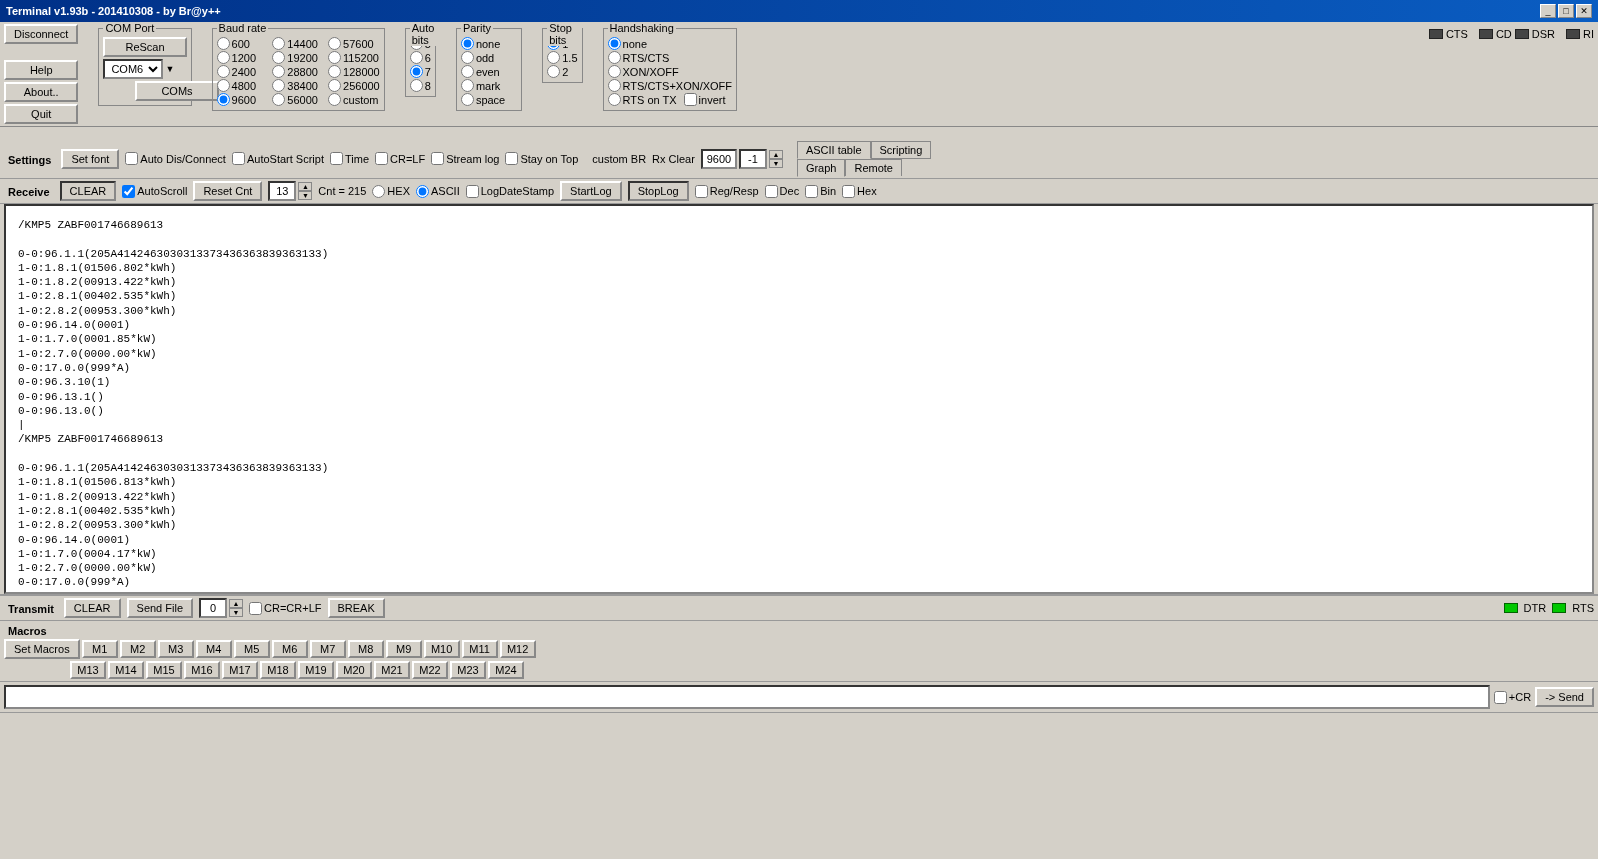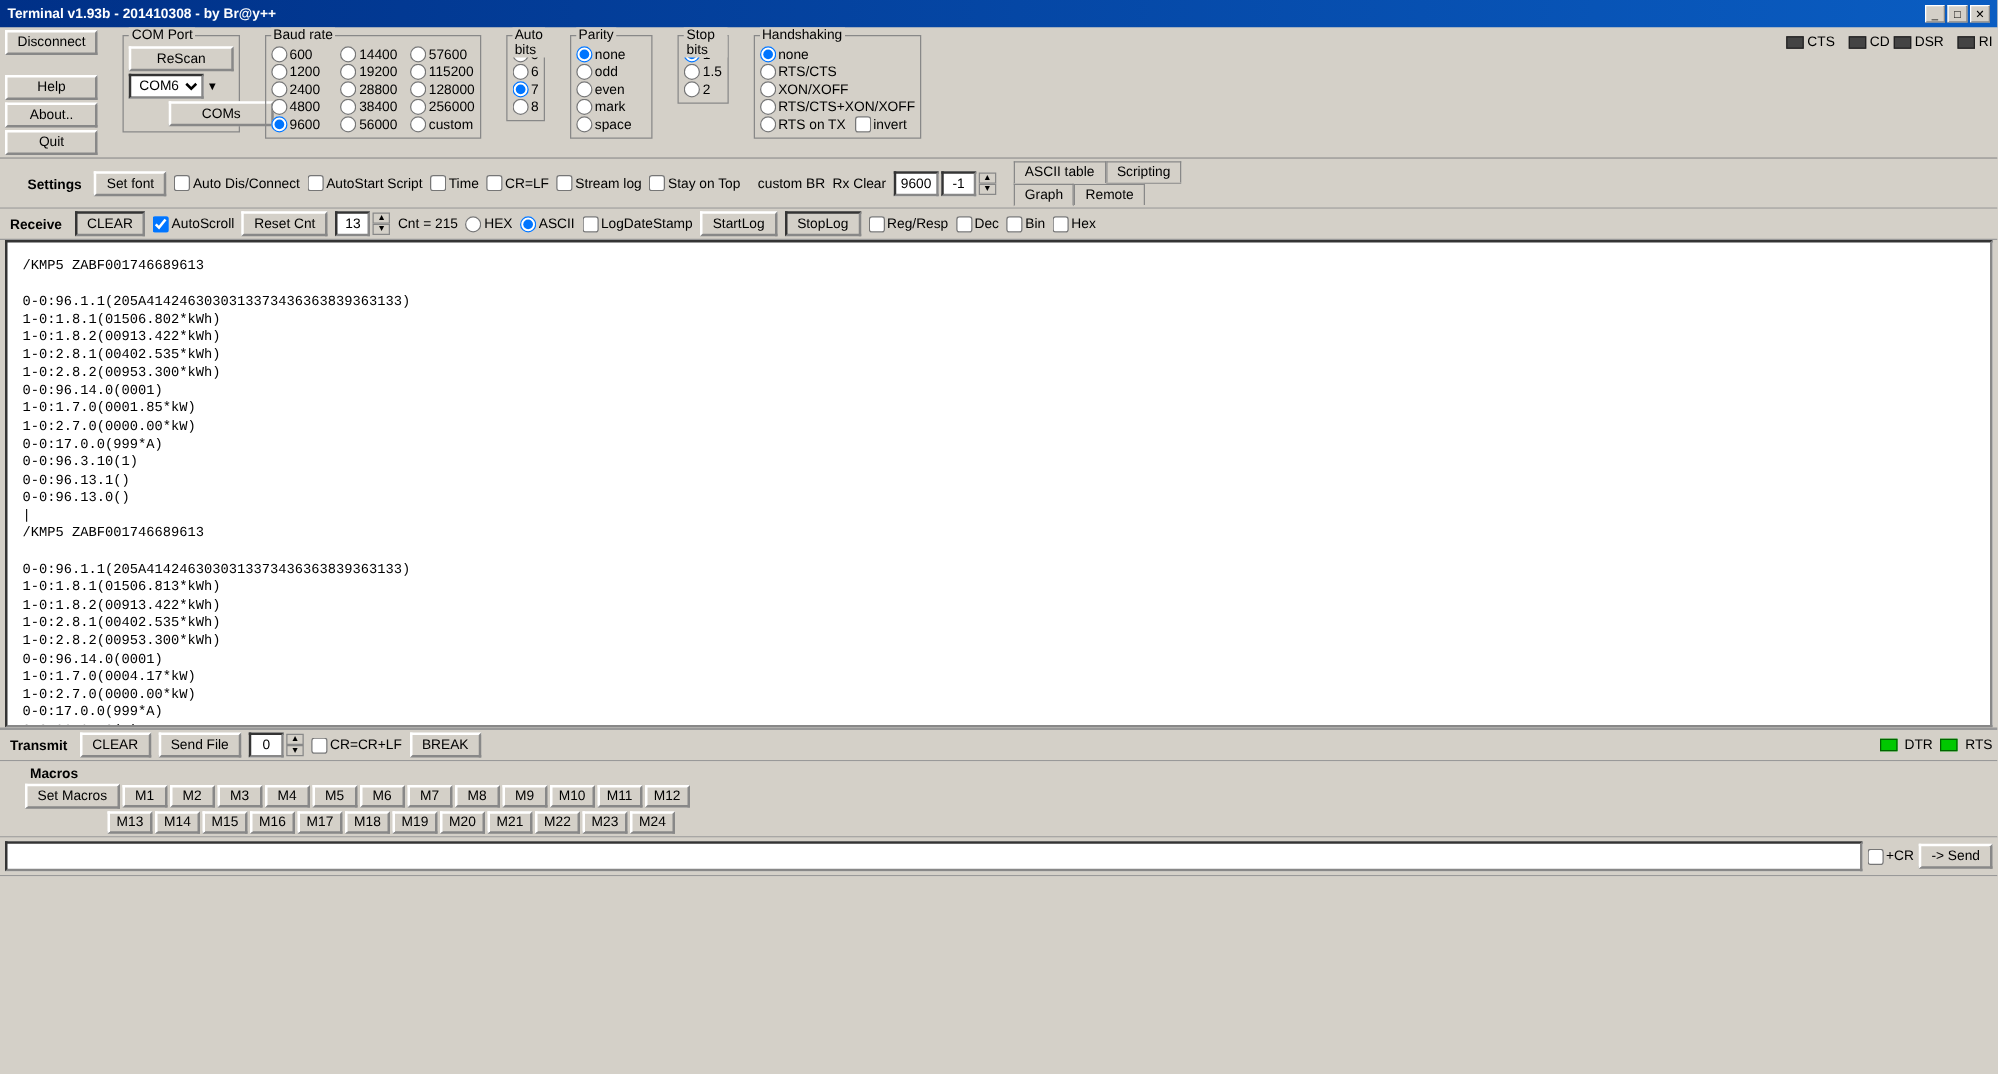--- a/index.html
+++ b/index.html
@@ -371,21 +371,21 @@
       <div class="indicator-row">
         <span class="led-dark"></span>
         <span>DSR</span>
         <span style="margin-left:8px;" class="led-dark"></span>
         <span>RI</span>
       </div>
     </div>
   </div>
 
   <div style="background:#d4d0c8; border-bottom:1px solid #999;">
-    <div style="display:flex; align-items:center; padding:2px 18px; gap:6px;">
+    <div style="display:flex; align-items:center; padding:2px 4px; gap:6px;margin-top:12px;">
       <span class="section-label">Settings</span>
       <button class="btn">Set font</button>
       <label class="radio-row">
           <input type="checkbox" style=""> 
           <span>Auto Dis/Connect</span>
         </label>
       <label class="radio-row">
           <input type="checkbox" style=""> 
           <span>AutoStart Script</span>
         </label>
@@ -541,21 +541,21 @@
 
       <div style="margin-left:auto; display:flex; align-items:center; gap:6px;">
         <span class="led-green"></span>
         <span>DTR</span>
         <span class="led-green"></span>
         <span>RTS</span>
       </div>
     </div>
   </div>
 
-  <div style="background:#d4d0c8; border-bottom:1px solid #999; padding:2px 20px;">
+  <div style="background:#d4d0c8; border-bottom:1px solid #999; padding:2px 4px;">
     <div style="display:flex; align-items:center; gap:2px; margin-bottom:2px;">
       <span class="section-label">Macros</span>
     </div>
     <div style="display:flex; align-items:center; gap:2px; margin-bottom:2px;">
       <button class="btn">Set Macros</button>
       <button class="macro-btn">M1</button>
       <button class="macro-btn">M2</button>
       <button class="macro-btn">M3</button>
       <button class="macro-btn">M4</button>
       <button class="macro-btn">M5</button>

